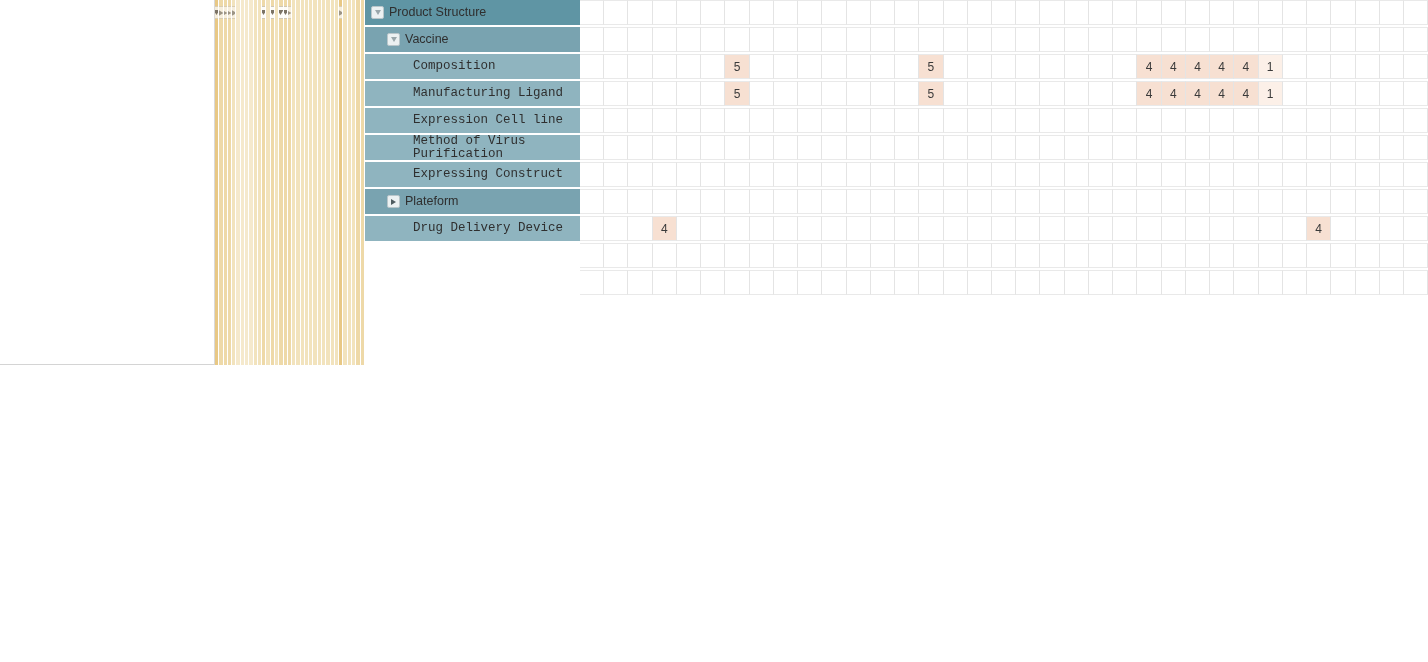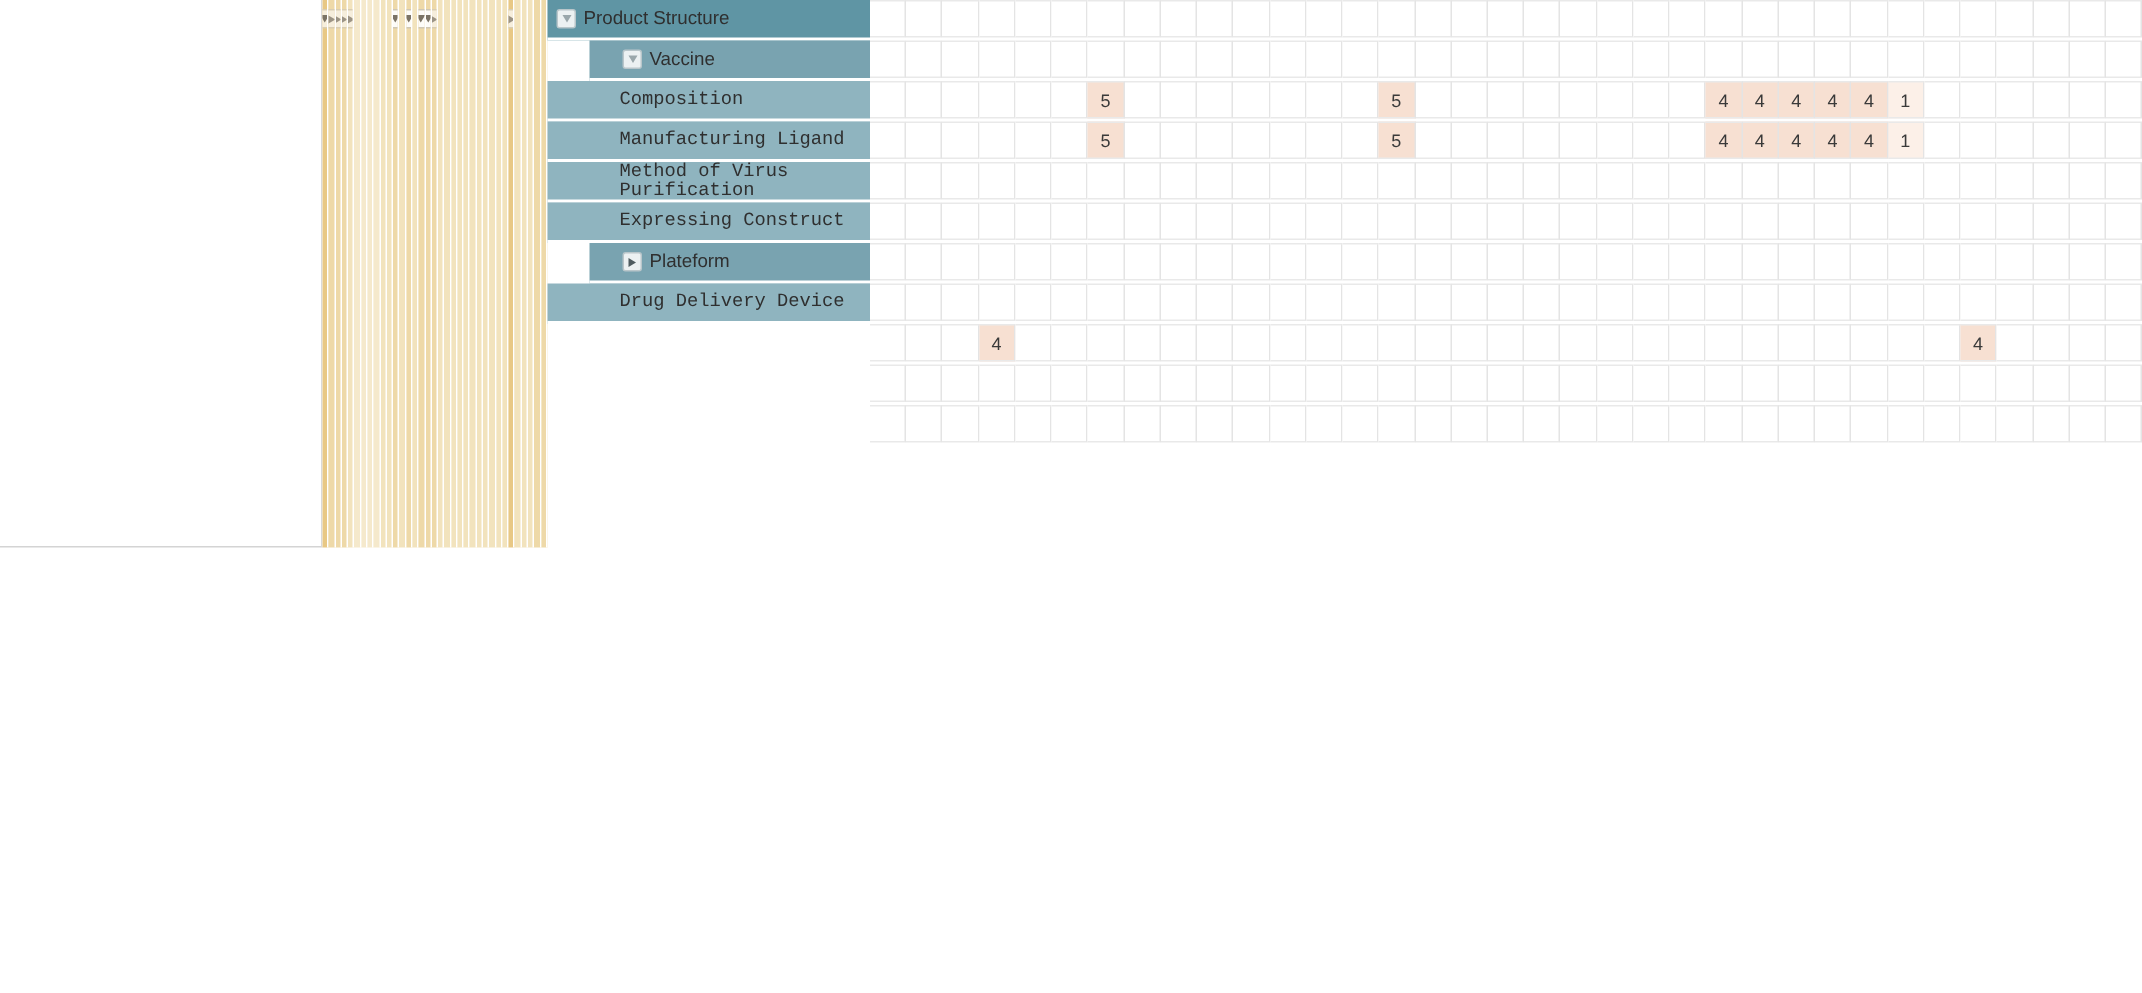--- a/index.html
+++ b/index.html
@@ -130,21 +130,21 @@
     flex: 0 0 27px;
     height: 27px;
     display: flex;
     align-items: center;
     border-bottom: 2px solid #ffffff;
     font-size: 12.5px;
     color: #2f2f2f;
     position: relative;
   }
   .row-head.d0 { background: #5f95a4; padding-left: 6px; }
-  .row-head.d1 { background: #79a3b0; padding-left: 22px; margin-left: 28px; }
+  .row-head.d1 { background: #79a3b0; padding-left: 22px; }
   .row-head.d2 { background: #8fb4bf; padding-left: 48px; font-family: Liberation Mono, monospace; }
 
   .row-head .rcaret {
     flex: 0 0 auto;
     width: 13px; height: 13px;
     border-radius: 2px;
     background: #ecf1f2;
     border: 1px solid #b9c6ca;
     display: flex;
     align-items: center;
@@ -360,20 +360,23 @@
             </span>
             <span class="rlabel">Vaccine</span>
           </div>
           <div class="row-head d2">
             <span class="rlabel">Composition</span>
           </div>
           <div class="row-head d2">
             <span class="rlabel">Manufacturing Ligand</span>
           </div>
           <div class="row-head d2">
+            <span class="rlabel">Expression Cell line</span>
+          </div>
+          <div class="row-head d2">
             <span class="rlabel">Method of Virus Purification</span>
           </div>
           <div class="row-head d2">
             <span class="rlabel">Expressing Construct</span>
           </div>
           <div class="row-head d1">
             <span class="rcaret collapsed">
               <i></i>
             </span>
             <span class="rlabel">Plateform</span>

